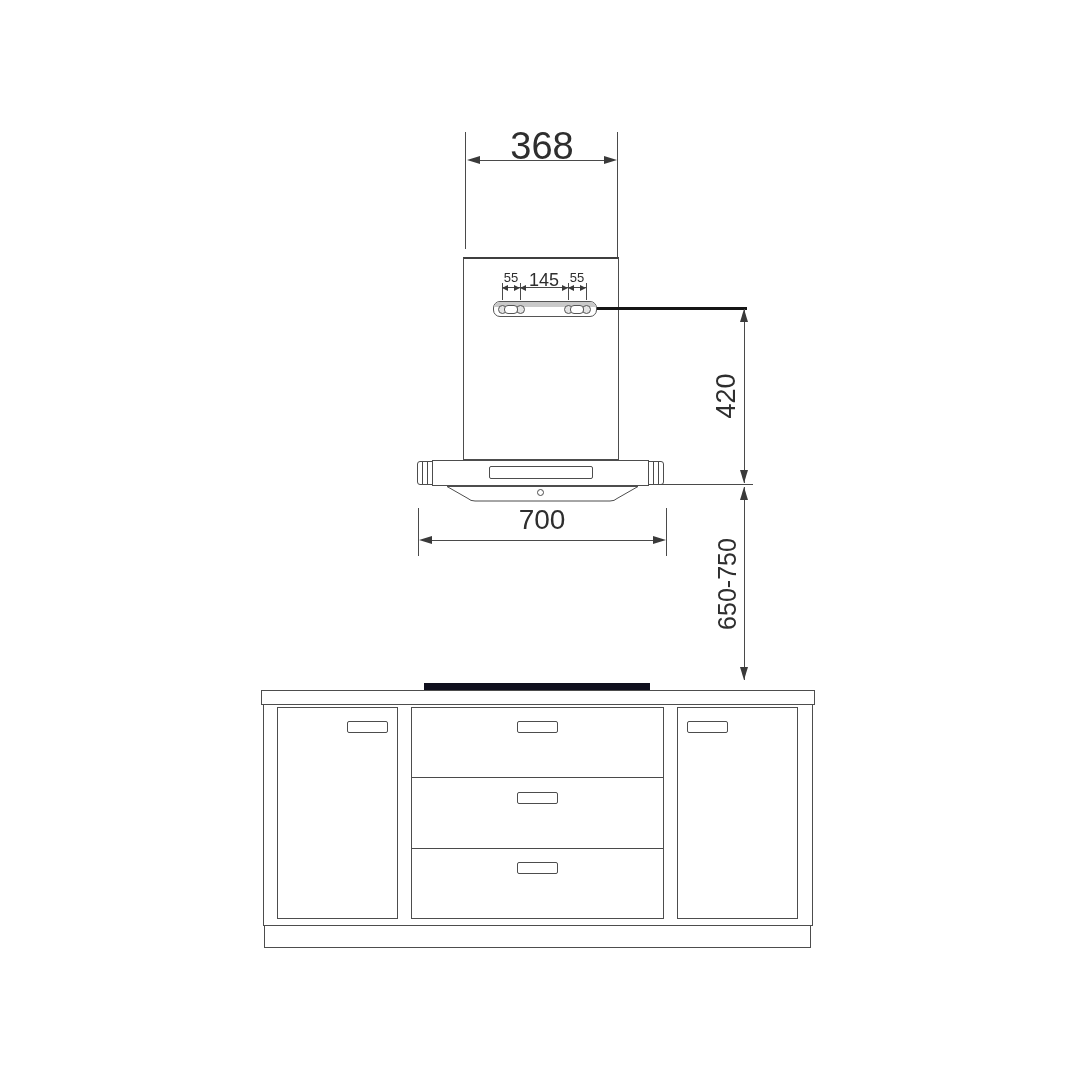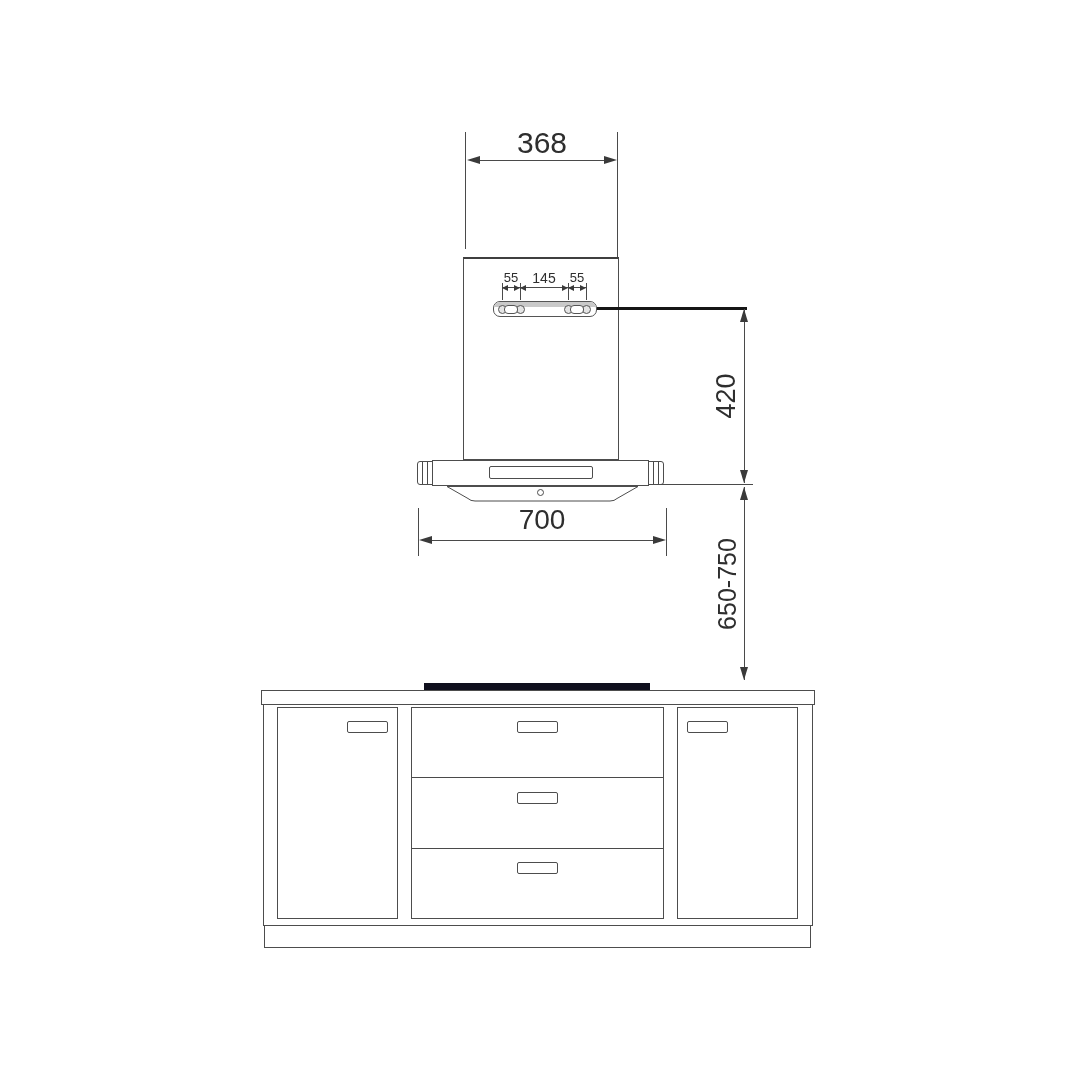--- a/index.html
+++ b/index.html
@@ -23,39 +23,39 @@
   .handle{position:absolute;border:1px solid #4d4d4d;border-radius:2px;background:#ffffff;}
 </style>
 </head>
 <body>
 
 <div id="canvas">
 
   <div class="ln" style="left:465px;top:132px;width:1px;height:117px;"></div>
   <div class="ln" style="left:617px;top:132px;width:1px;height:126px;"></div>
 
-  <div class="lbl" style="left:492px;top:126px;width:100px;font-size:30px;">368</div>
+  <div class="lbl" style="left:492px;top:126px;width:100px;font-size:38px;">368</div>
   <div class="ln" style="left:479px;top:160px;width:126px;height:1px;"></div>
   <div class="ah ah-l" style="left:467px;top:156px;"></div>
   <div class="ah ah-r" style="left:604px;top:156px;"></div>
 
   <div class="box" style="left:463px;top:257px;width:156px;height:203px;border-top:2px solid #3f3f3f;"></div>
 
   <div class="box" style="left:493px;top:301px;width:104px;height:16px;border-color:#555;border-radius:7px;overflow:hidden;">
     <div style="position:absolute;left:0;top:0;right:0;height:5px;background:#c9c9c9;"></div>
   </div>
   <div class="box" style="left:498px;top:305px;width:9px;height:9px;border-radius:50%;background:#e4e4e4;border-color:#555;"></div>
   <div class="box" style="left:516px;top:305px;width:9px;height:9px;border-radius:50%;background:#e4e4e4;border-color:#555;"></div>
   <div class="box" style="left:504px;top:305px;width:14px;height:9px;border-radius:4px;border-color:#555;"></div>
   <div class="box" style="left:564px;top:305px;width:9px;height:9px;border-radius:50%;background:#e4e4e4;border-color:#555;"></div>
   <div class="box" style="left:582px;top:305px;width:9px;height:9px;border-radius:50%;background:#e4e4e4;border-color:#555;"></div>
   <div class="box" style="left:570px;top:305px;width:14px;height:9px;border-radius:4px;border-color:#555;"></div>
 
   <div class="lbl" style="left:495px;top:271px;width:32px;font-size:13px;">55</div>
-  <div class="lbl" style="left:526px;top:271px;width:36px;font-size:14px;">145</div>
+  <div class="lbl" style="left:526px;top:271px;width:36px;font-size:18px;">145</div>
   <div class="lbl" style="left:561px;top:271px;width:32px;font-size:13px;">55</div>
   <div class="ln" style="left:502px;top:283px;width:1px;height:17px;"></div>
   <div class="ln" style="left:520px;top:283px;width:1px;height:17px;"></div>
   <div class="ln" style="left:568px;top:283px;width:1px;height:17px;"></div>
   <div class="ln" style="left:586px;top:283px;width:1px;height:17px;"></div>
   <div class="ln" style="left:502px;top:287px;width:85px;height:1px;"></div>
   <div class="ah ah-sl" style="left:502px;top:285px;"></div>
   <div class="ah ah-sr" style="left:514px;top:285px;"></div>
   <div class="ah ah-sl" style="left:520px;top:285px;"></div>
   <div class="ah ah-sr" style="left:562px;top:285px;"></div>

